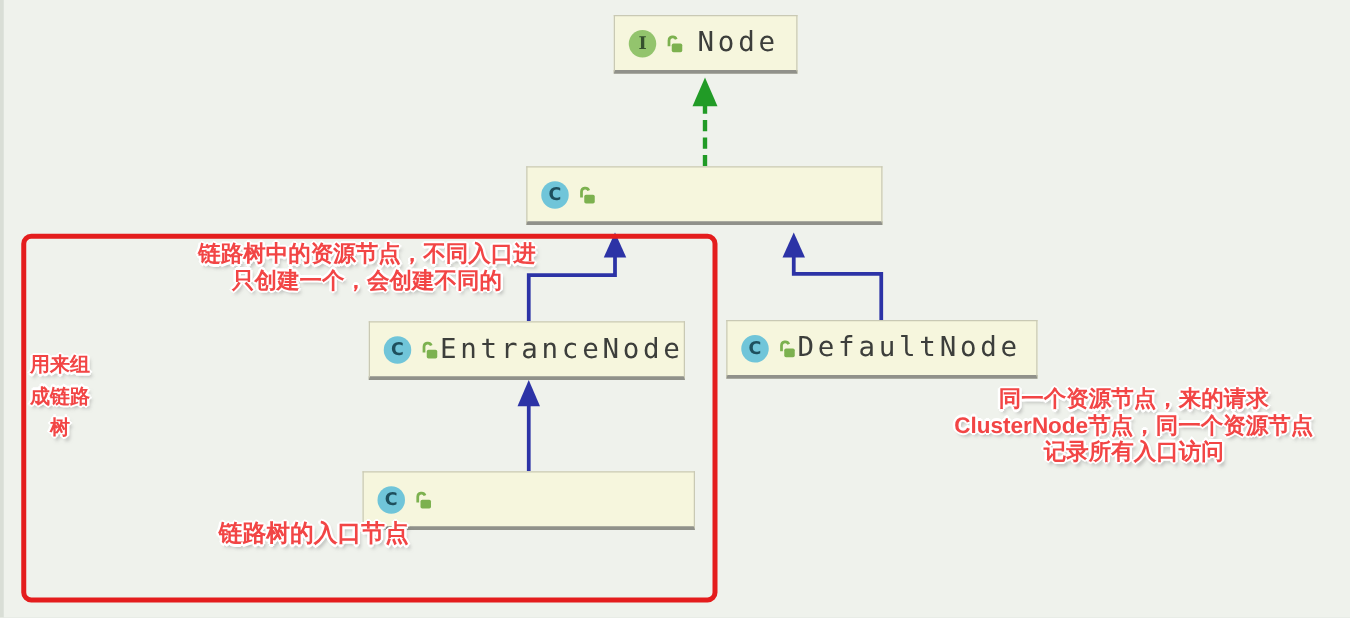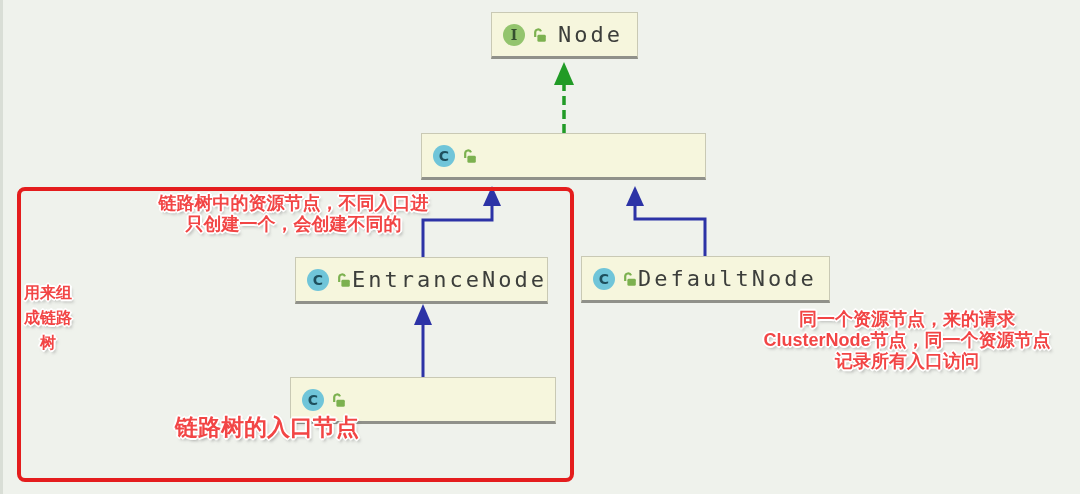--- a/index.html
+++ b/index.html
@@ -39,21 +39,21 @@
     text-shadow:-1px -1px 0 #fff,1px -1px 0 #fff,-1px 1px 0 #fff,1px 1px 0 #fff,
                 -2px 0 0 #fff,2px 0 0 #fff,0 -2px 0 #fff,0 2px 0 #fff,
                 2px 3px 3px rgba(120,120,120,.55);
     line-height:21px;font-size:18px;
   }
   .note-center{text-align:center;}
   .note-left-col{
     font-size:16px;line-height:25px;width:54px;text-align:center;
     word-break:break-all;
   }
-  .note-entrance{font-size:23px;white-space:nowrap;}
+  .note-entrance{font-size:19px;white-space:nowrap;}
   
   .red-frame{
     position:absolute;border:4px solid #e41d1d;border-radius:8px;
     box-sizing:border-box;background:transparent;
   }
   svg.edges{position:absolute;left:0;top:0;pointer-events:none;}
 </style>
 </head>
 <body>
 

